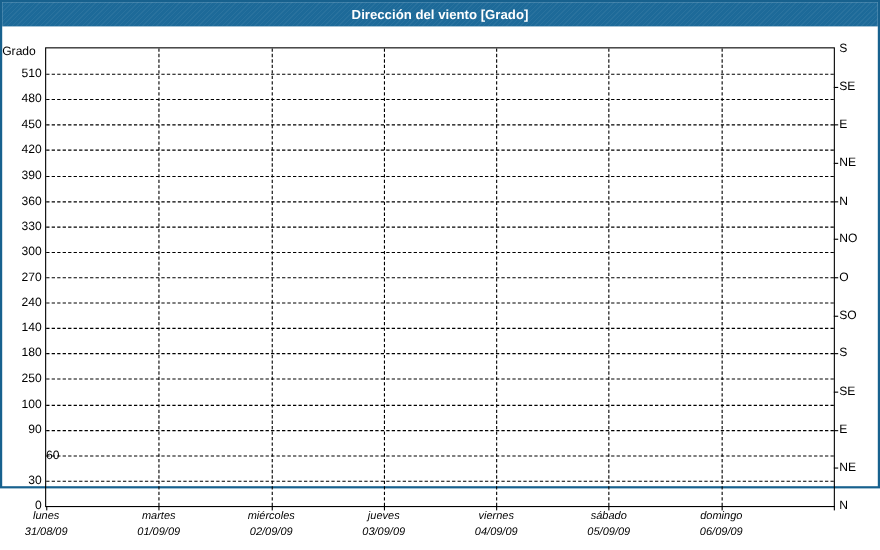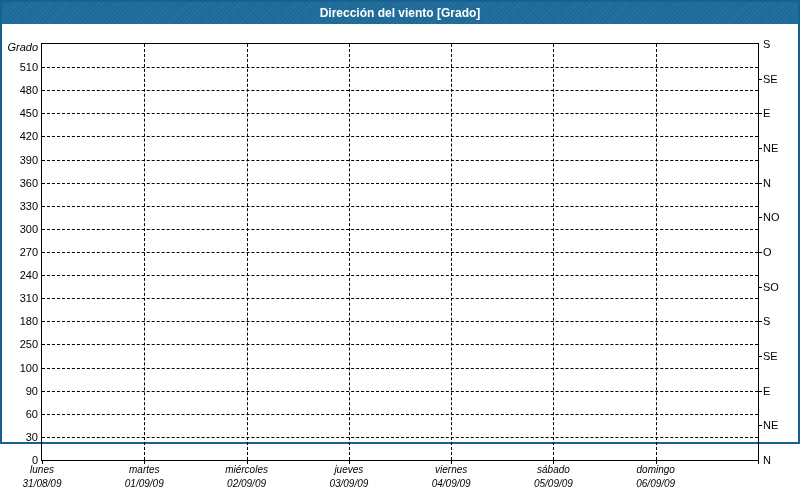--- a/index.html
+++ b/index.html
@@ -34,48 +34,48 @@
     position:absolute;left:calc(100% + 5px);
     font-size:11px;line-height:14px;color:#000;white-space:nowrap;
   }
   .rtick{position:absolute;left:100%;width:4px;height:1px;background:var(--plot-border,#000);}
   .btick{position:absolute;top:100%;width:1px;height:4px;background:var(--plot-border,#000);}
   .xlab{
     position:absolute;transform:translateX(-50%);text-align:center;
     font-size:10px;line-height:14px;color:#000;white-space:nowrap;font-style:italic;
   }
   .ylabel-unit{
-    position:absolute;left:-40px;top:-4px;width:36px;text-align:right;
-    font-size:11px;line-height:14px;color:#000;white-space:nowrap;font-style:italic;
+    position:absolute;left:-40px;top:-4px;width:36px;
+    font-size:11px;line-height:14px;color:#000;white-space:nowrap;
   }
 </style>
 </head>
 <body>
 
 <div class="window">
   <div class="titlebar">
     <span>Dirección del viento [Grado]</span>
   </div>
   <div class="plot" id="plot">
     <div class="ylabel-unit">Grado</div>
   <div class="ytick-l" style="top: calc(100% - 7px);">0</div>
       <div class="hline" style="top: 94.4444%;"></div>
       <div class="ytick-l" style="top: calc(94.4444% - 7px);">30</div>
       <div class="hline" style="top: 88.8889%;"></div>
-      <div class="ytick-l" style="top: calc(88.8889% - 7px);">60</div>
+      <div class="ytick-l" style="top: calc(88.8889% - 7px); margin-left: 16px;">60</div>
       <div class="hline" style="top: 83.3333%;"></div>
       <div class="ytick-l" style="top: calc(83.3333% - 7px);">90</div>
       <div class="hline" style="top: 77.7778%;"></div>
       <div class="ytick-l" style="top: calc(77.7778% - 7px);">100</div>
       <div class="hline" style="top: 72.2222%;"></div>
       <div class="ytick-l" style="top: calc(72.2222% - 7px);">250</div>
       <div class="hline" style="top: 66.6667%;"></div>
       <div class="ytick-l" style="top: calc(66.6667% - 7px);">180</div>
       <div class="hline" style="top: 61.1111%;"></div>
-      <div class="ytick-l" style="top: calc(61.1111% - 7px);">310</div>
+      <div class="ytick-l" style="top: calc(61.1111% - 7px);">140</div>
       <div class="hline" style="top: 55.5556%;"></div>
       <div class="ytick-l" style="top: calc(55.5556% - 7px);">240</div>
       <div class="hline" style="top: 50%;"></div>
       <div class="ytick-l" style="top: calc(50% - 7px);">270</div>
       <div class="hline" style="top: 44.4444%;"></div>
       <div class="ytick-l" style="top: calc(44.4444% - 7px);">300</div>
       <div class="hline" style="top: 38.8889%;"></div>
       <div class="ytick-l" style="top: calc(38.8889% - 7px);">330</div>
       <div class="hline" style="top: 33.3333%;"></div>
       <div class="ytick-l" style="top: calc(33.3333% - 7px); text-align: right;">360</div>

